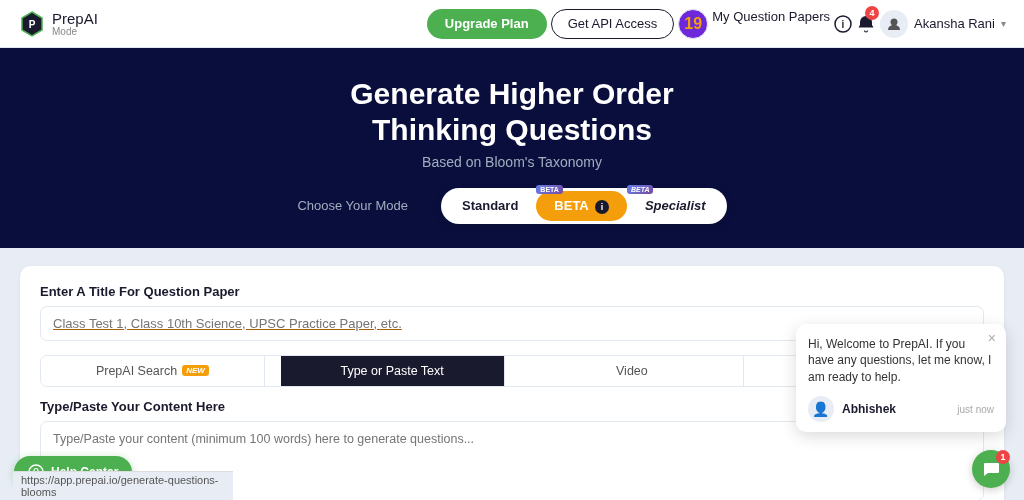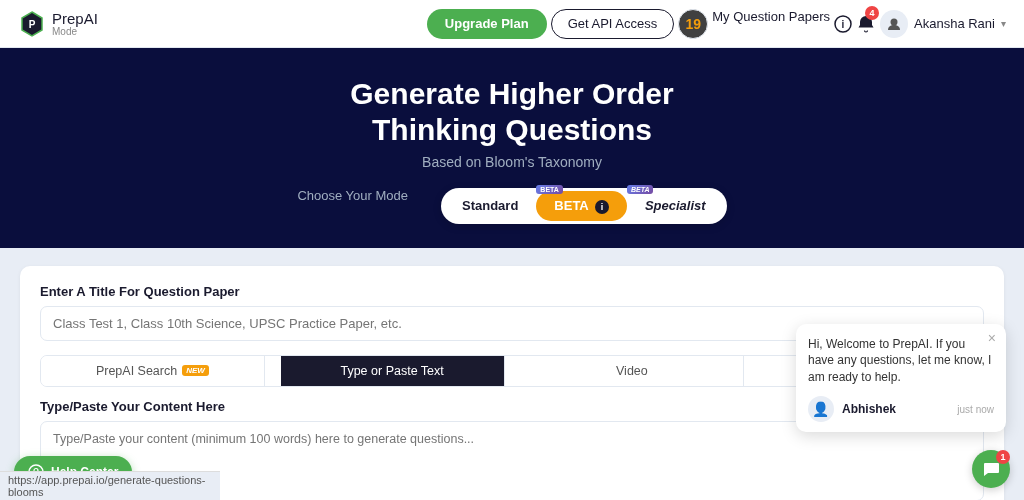--- a/index.html
+++ b/index.html
@@ -47,26 +47,26 @@
       background: #fff;
       color: #1a1a2e;
       border: 1.5px solid #1a1a2e;
       border-radius: 20px;
       padding: 5px 16px;
       font-size: 13px;
       font-weight: 500;
       cursor: pointer;
     }
     .coin-badge {
-      background: #404040;
+      background: #6d28d9;
       border: 1.5px solid #e2e8f0;
       border-radius: 50%;
       width: 30px; height: 30px;
       display: flex; align-items: center; justify-content: center;
-      font-size: 14px; font-weight: 700; color: #f59e0b;
+      font-size: 16px; font-weight: 700; color: #f59e0b;
       cursor: pointer;
     }
     .nav-link {
       font-size: 13px; color: #1a1a2e; font-weight: 500; cursor: pointer; white-space: nowrap;
     }
     .nav-icon-btn {
       background: none; border: none; cursor: pointer;
       display: flex; align-items: center; justify-content: center;
       position: relative;
     }
@@ -161,23 +161,24 @@
       font-weight: 600;
       color: #1a1a2e;
       margin-bottom: 7px;
     }
     .text-input {
       width: 100%;
       border: 1.5px solid #e2e8f0;
       border-radius: 7px;
       padding: 9px 12px;
       font-size: 13px;
-      color: #0f172a;
+      color: #a16207;
       outline: none;
       margin-bottom: 14px;
+      text-decoration: underline;
     }
     .content-source-tabs {
       display: flex;
       gap: 16px;
       border: 1.5px solid #e2e8f0;
       border-radius: 7px;
       overflow: hidden;
       margin-bottom: 12px;
     }
     .cs-tab {
@@ -291,31 +292,32 @@
       background: #ef4444;
       border-radius: 50%;
       width: 14px; height: 14px;
       display: flex; align-items: center; justify-content: center;
       font-size: 9px; color: #fff; font-weight: 700;
     }
 
     
     .url-bar {
       position: absolute;
-      bottom: 0; left: 0;
+      bottom: 0; left: 13px;
       background: #e8edf5;
       color: #555;
       font-size: 11px;
       padding: 2px 8px;
       border-top: 1px solid #ddd;
       width: 220px;
     }
 
     .mode-wrapper {
       display: flex;
+      align-items: center;
       justify-content: center;
       gap: 23px;
       margin-top: 0;
     }
   </style>
 </head>
 <body style="position:relative;">
 
 <nav class="navbar">
   <div class="logo-area">

